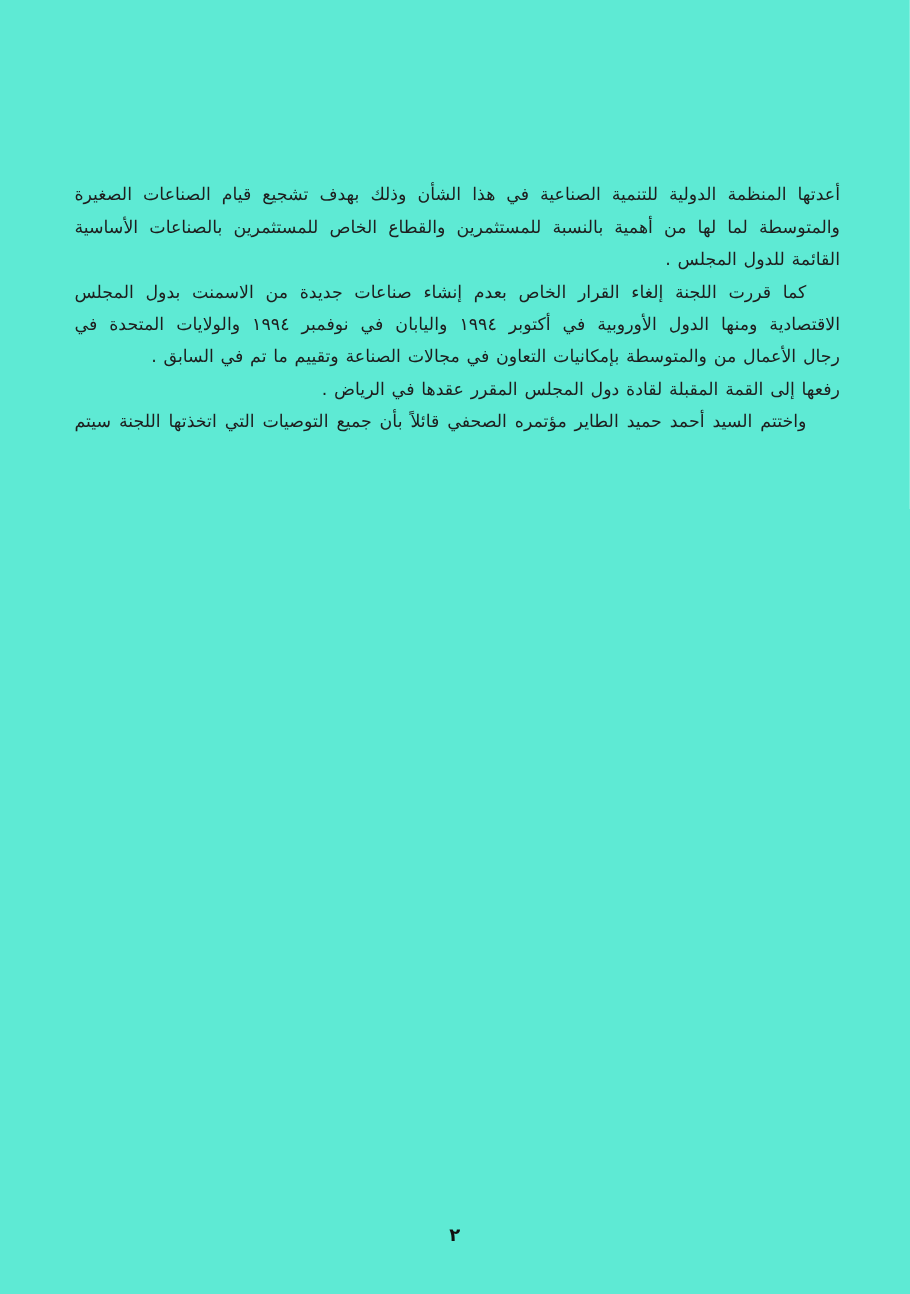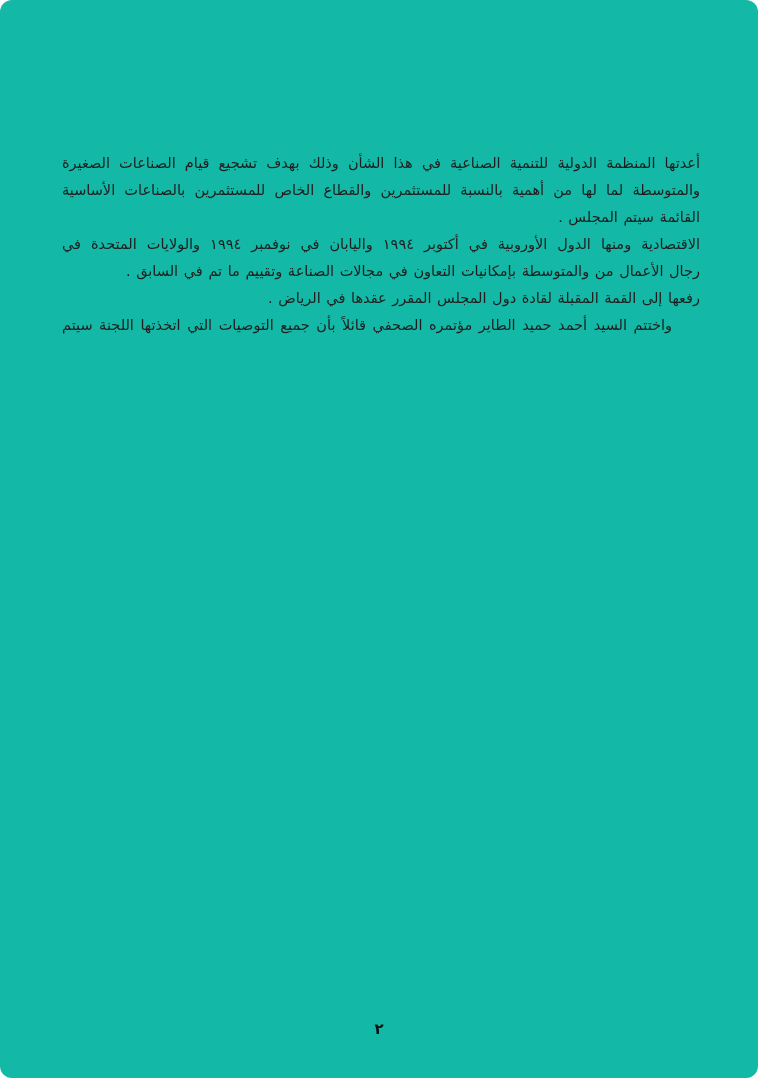--- a/index.html
+++ b/index.html
@@ -10,22 +10,21 @@
       width: 758px;
       height: 1078px;
       background: #fefefe;
       position: relative;
       overflow: hidden;
       font-family: "DejaVu Sans", sans-serif;
     }
     .page {
       position: absolute;
       inset: 0;
-      background: #14b8a6;
-      border-radius: 12px;
+      background: #5eead4;
     }
     .text-block {
       position: absolute;
       top: 150px;
       left: 62px;
       right: 58px;
       direction: rtl;
       unicode-bidi: embed;
       color: #1e1e1e;
       font-size: 14.5px;
@@ -64,24 +63,25 @@
 </head>
 <body>
 
 <div class="page">
 
   <div class="text-block">
 
     <div class="paragraph">
       <div class="line">أعدتها المنظمة الدولية للتنمية الصناعية في هذا الشأن وذلك بهدف تشجيع قيام الصناعات الصغيرة</div>
       <div class="line">والمتوسطة لما لها من أهمية بالنسبة للمستثمرين والقطاع الخاص للمستثمرين بالصناعات الأساسية الكبيرة</div>
-      <div class="line last">القائمة سيتم المجلس .</div>
+      <div class="line last">القائمة للدول المجلس .</div>
     </div>
 
     <div class="paragraph">
+      <div class="line indent">كما قررت اللجنة إلغاء القرار الخاص بعدم إنشاء صناعات جديدة من الاسمنت بدول المجلس</div>
     </div>
 
     <div class="paragraph">
       <div class="line">الاقتصادية ومنها الدول الأوروبية في أكتوبر ١٩٩٤ واليابان في نوفمبر ١٩٩٤ والولايات المتحدة في</div>
       <div class="line last">رجال الأعمال من والمتوسطة بإمكانيات التعاون في مجالات الصناعة وتقييم ما تم في السابق .</div>
     </div>
 
     <div class="paragraph">
       <div class="line last">رفعها إلى القمة المقبلة لقادة دول المجلس المقرر عقدها في الرياض .</div>
       <div class="line indent">واختتم السيد أحمد حميد الطاير مؤتمره الصحفي قائلاً بأن جميع التوصيات التي اتخذتها اللجنة سيتم</div>

